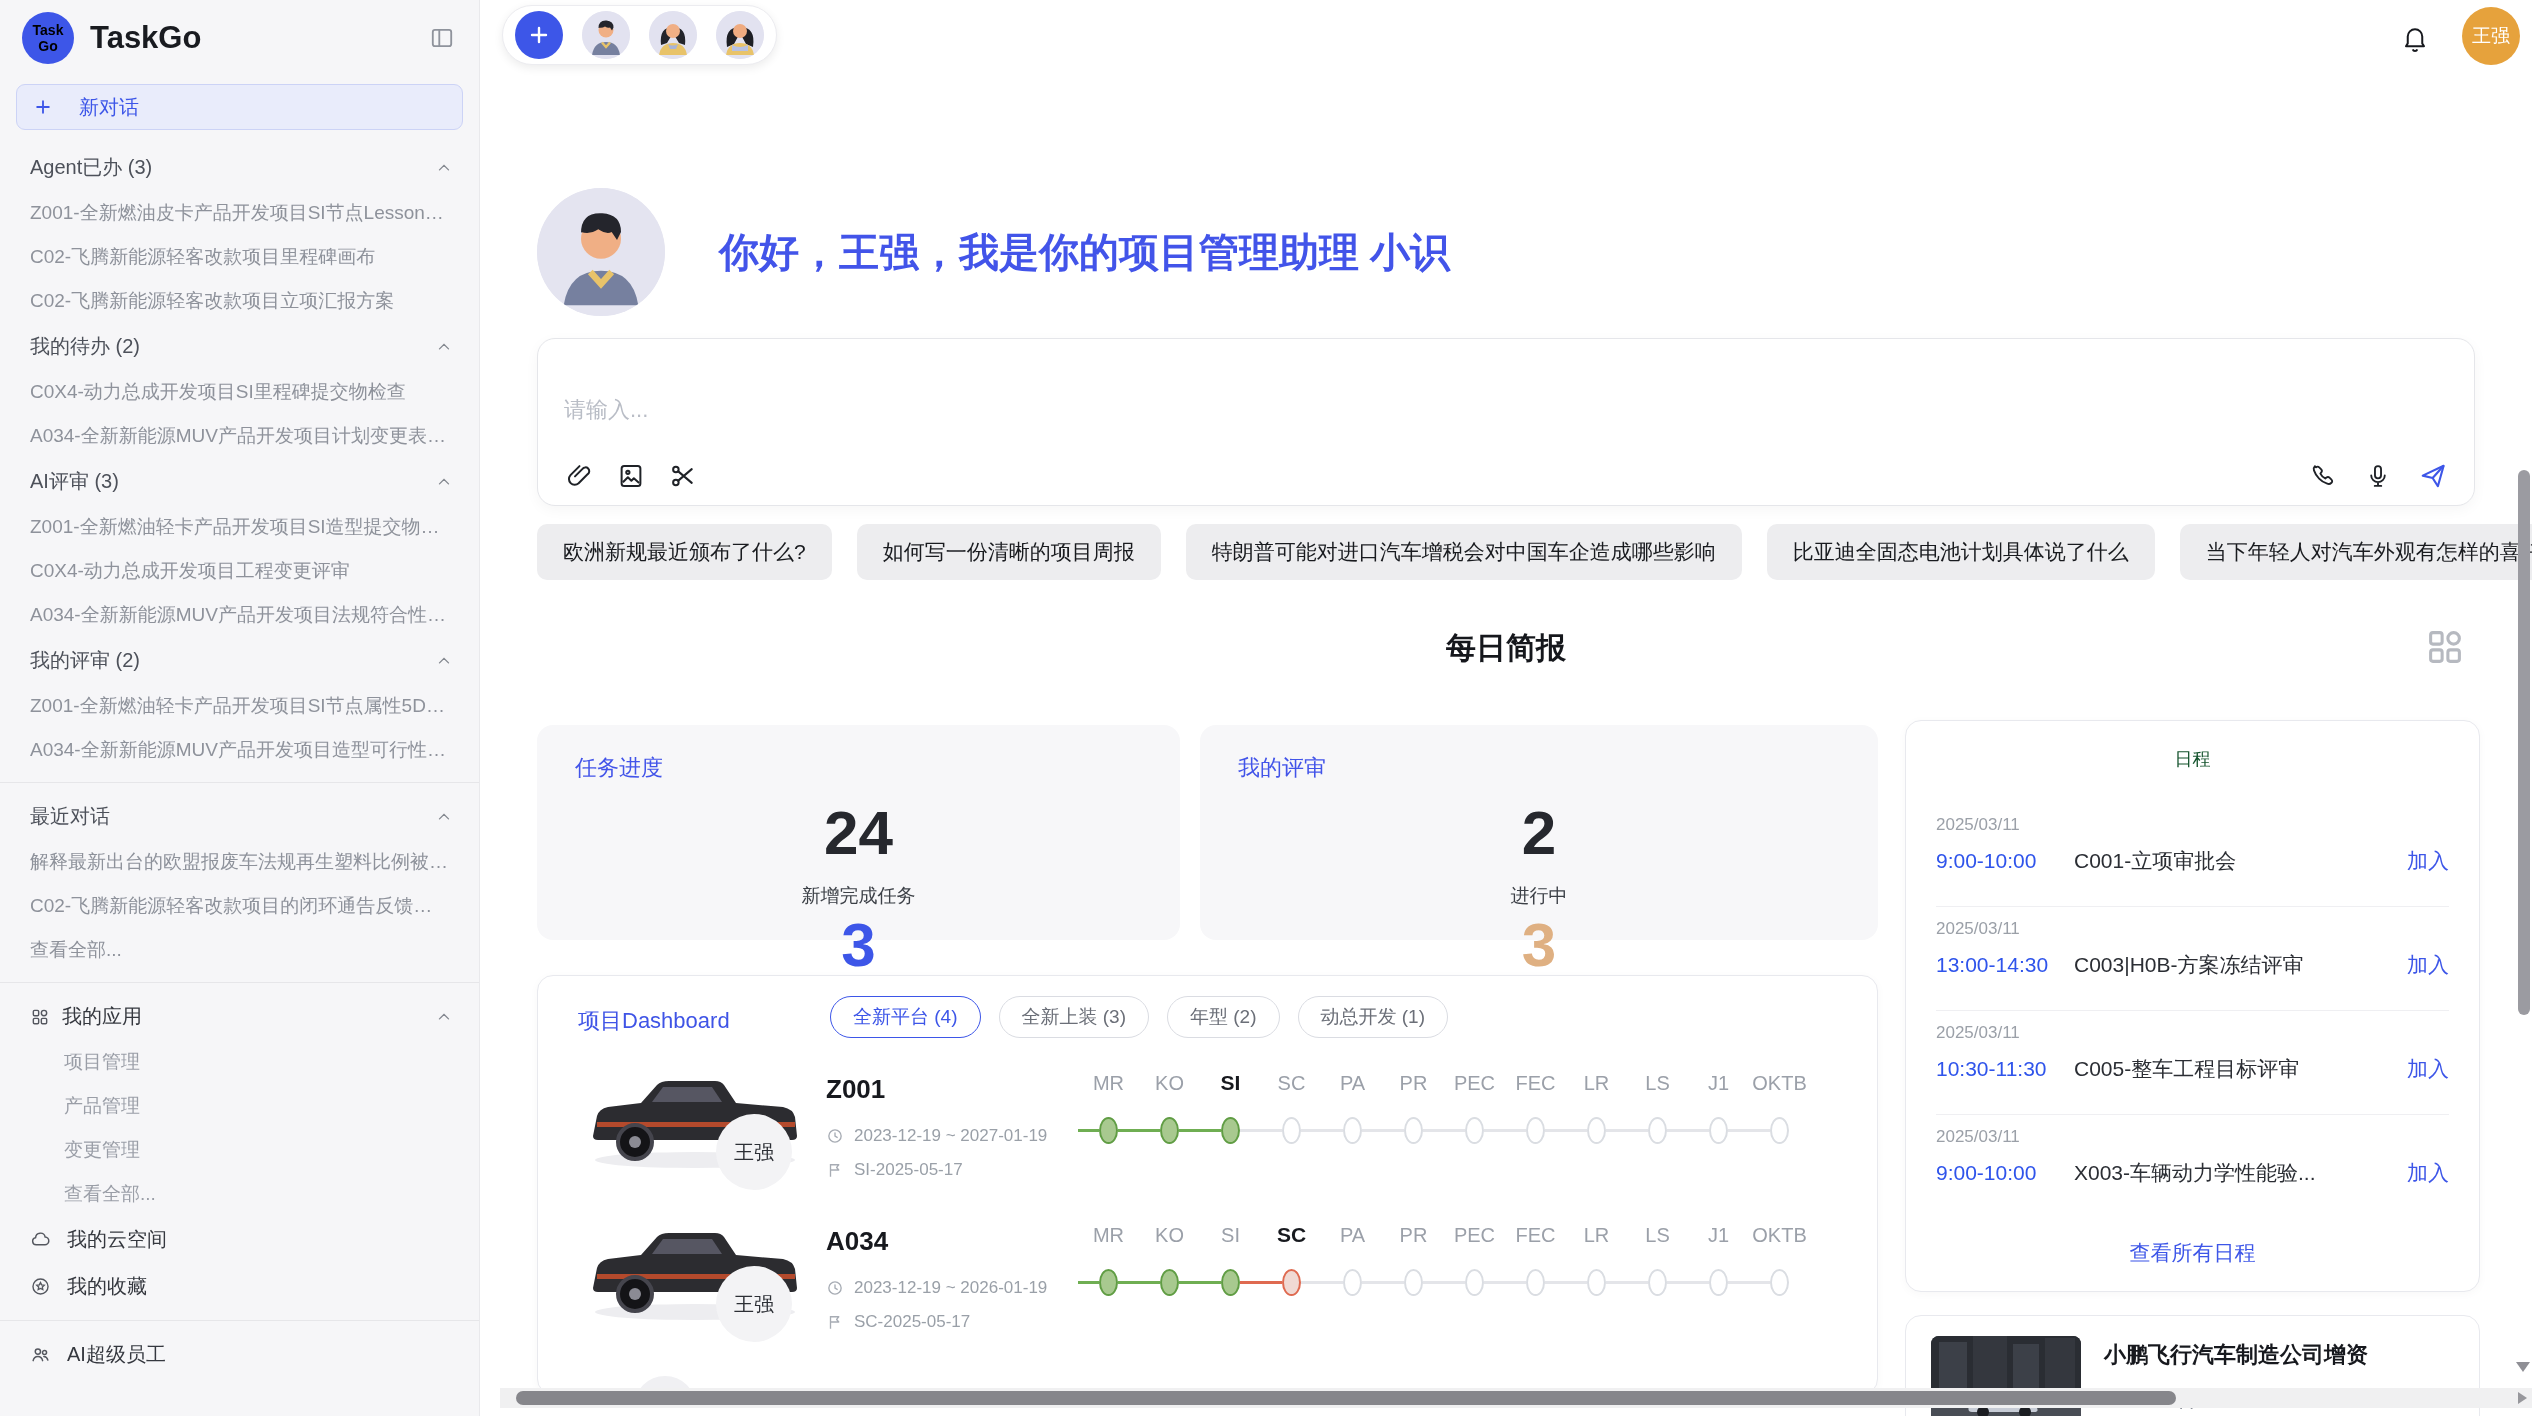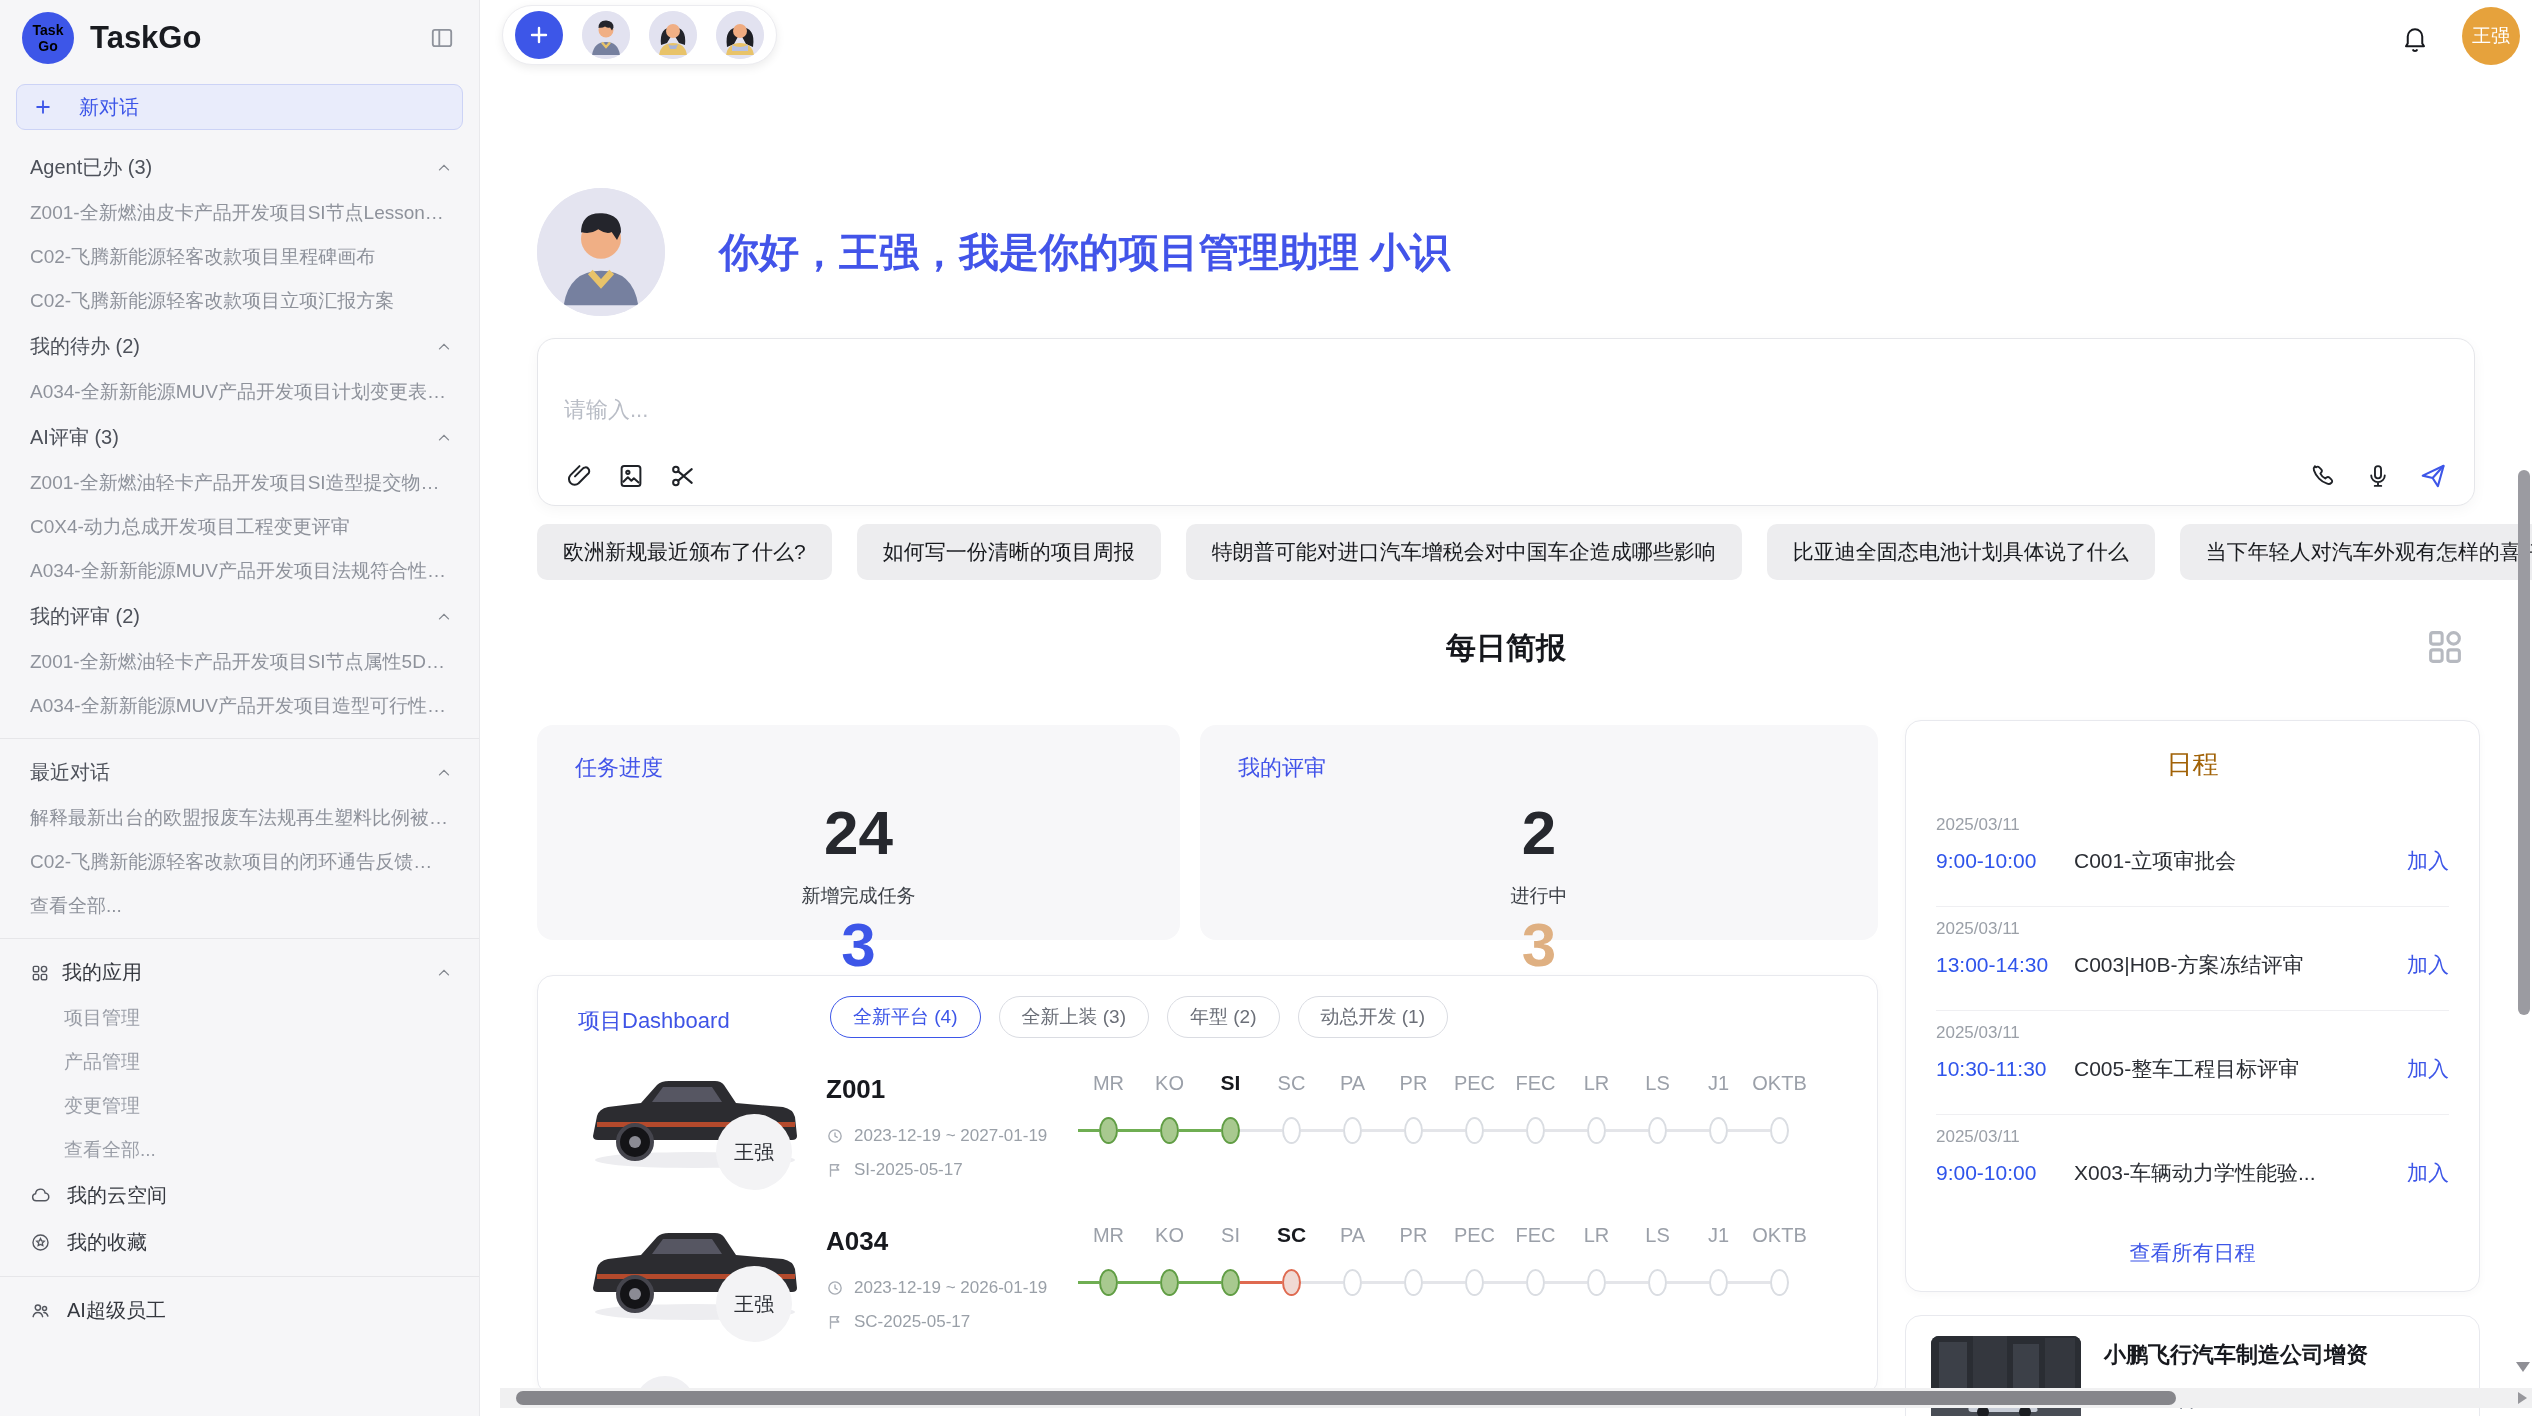--- a/index.html
+++ b/index.html
@@ -82,21 +82,21 @@
   .ms-track { display:flex; align-items:center; width:100%; height:40px; margin-top:10px; }
   .seg { flex:1; height:3px; background:transparent; }
   .seg-green { background:#6fae52; } .seg-red { background:#df6a50; }
   .seg-gray { background:#e4e5e9; } .seg-none { background:transparent; }
   .dot { width:19px; height:27px; border-radius:50%; flex:none; background:#fff; border:2px solid #dadde2; }
   .dot-done { background:#a8c98f; border-color:#609d44; }
   .dot-late { background:#f0d9d3; border-color:#df6a50; }
   .row3-hint { position:absolute; left:96px; top:400px; width:62px; height:62px; border-radius:50%; background:#f0f0f3; }
 
   .sched { position:absolute; left:1425px; top:720px; width:575px; height:572px; border:1px solid #e8e9ee; border-radius:16px; background:#fff; box-shadow:0 2px 10px rgba(0,0,0,.03); }
-  .sched-title { position:absolute; top:26px; width:100%; text-align:center; font-size:26px; color:#a16207; }
+  .sched-title { position:absolute; top:26px; width:100%; text-align:center; font-size:18px; color:#14532d; }
   .sched-list { position:absolute; left:30px; right:30px; top:82px; }
   .sched-entry { position:relative; height:104px; border-bottom:1px solid #efeff2; padding-top:12px; }
   .sched-entry:last-of-type { border-bottom:none; }
   .s-date { font-size:17px; color:#9ba0a8; }
   .s-row { display:flex; align-items:center; margin-top:12px; }
   .s-time { font-size:21px; color:#2f54eb; width:138px; font-weight:500; flex:none; }
   .s-title { font-size:21px; color:#2b2e34; flex:1; white-space:nowrap; overflow:hidden; text-overflow:ellipsis; }
   .s-join { font-size:21px; color:#3d56e8; background:none; border:none; flex:none; }
   .sched-all { position:absolute; bottom:24px; width:100%; text-align:center; font-size:21px; color:#3d56e8; background:none; border:none; }
 
@@ -163,20 +163,21 @@
       <div class="sb-sec">
         <span>我的待办 (2)</span>
         <span class="chev">
             <svg width="18" height="18" viewBox="0 0 24 24" fill="none" stroke="currentColor" stroke-width="1.8" stroke-linecap="round">
               <path d="M6 14.5l6-6 6 6"></path>
             </svg>
           </span>
       </div>
       <div>
 
+      <div class="sb-item">C0X4-动力总成开发项目SI里程碑提交物检查</div>
           <div class="sb-item">A034-全新新能源MUV产品开发项目计划变更表编写</div>
         </div>
 
       <div class="sb-sec">
         <span>AI评审 (3)</span>
         <span class="chev">
             <svg width="18" height="18" viewBox="0 0 24 24" fill="none" stroke="currentColor" stroke-width="1.8" stroke-linecap="round">
               <path d="M6 14.5l6-6 6 6"></path>
             </svg>
           </span>

